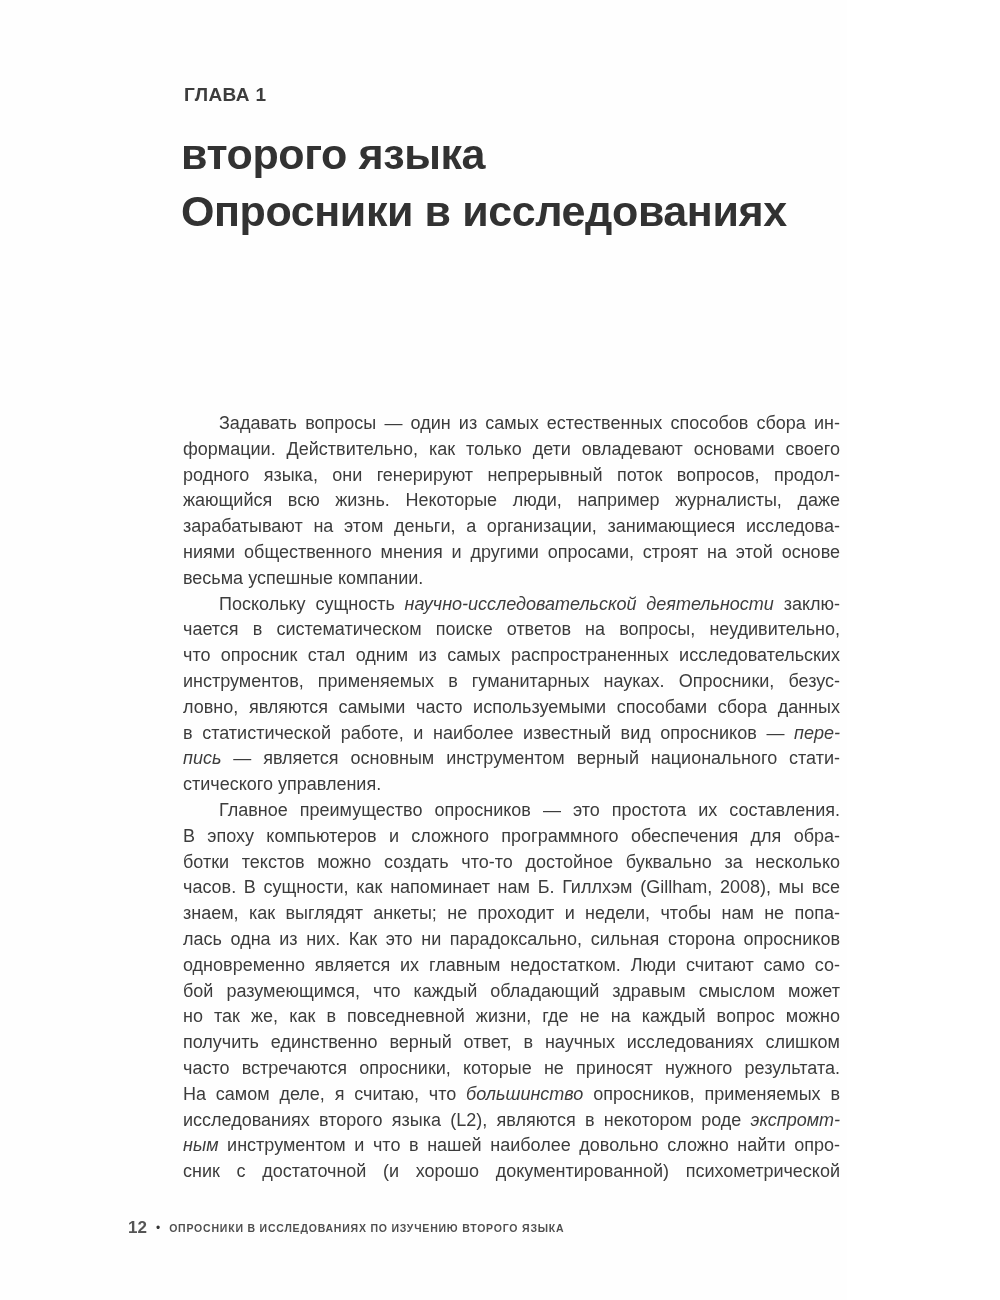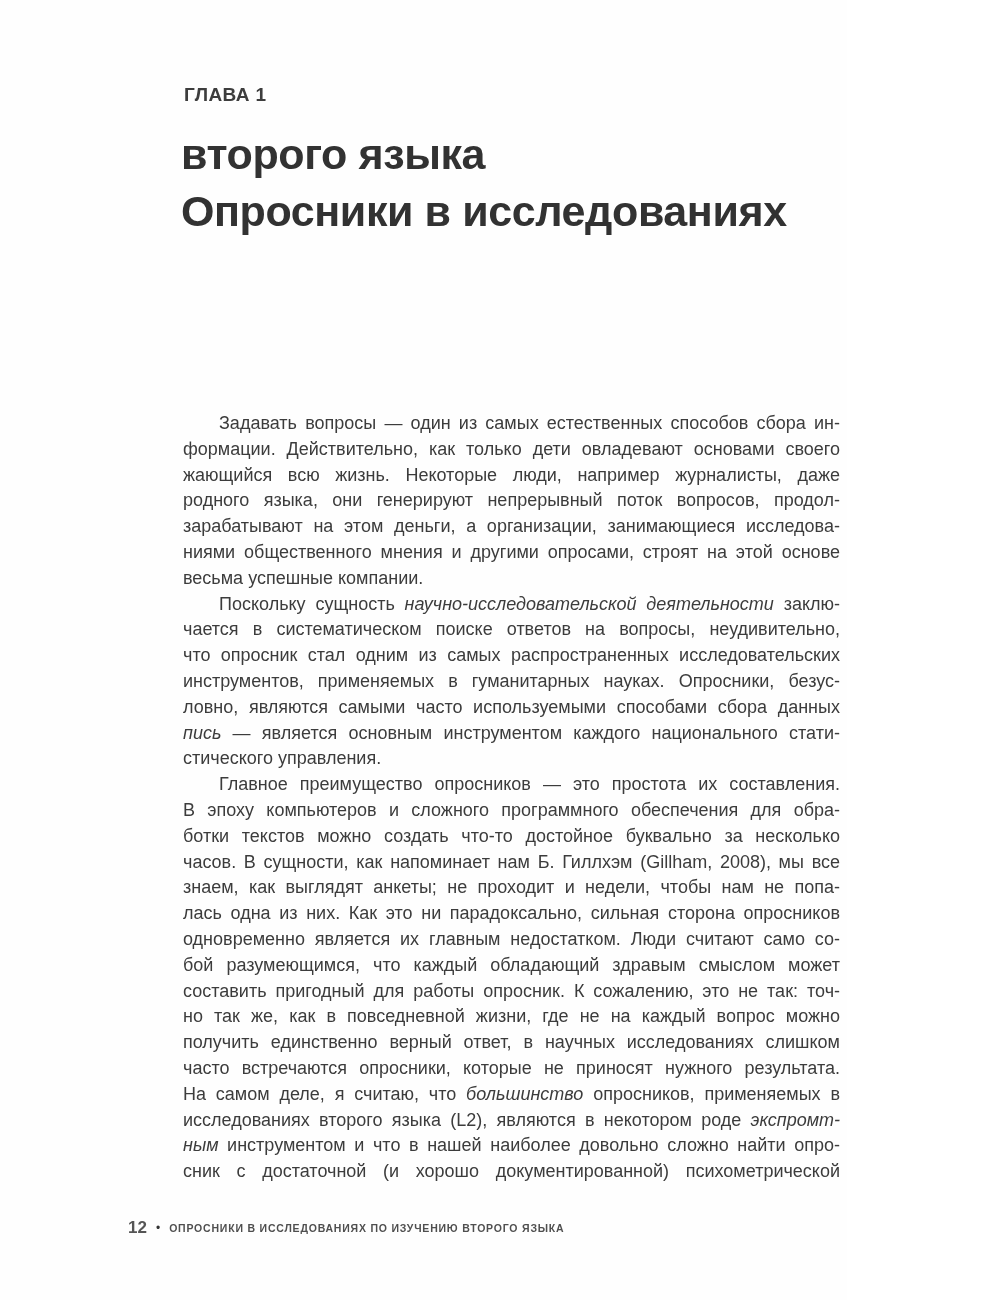--- a/index.html
+++ b/index.html
@@ -74,45 +74,45 @@
 
   <h1 class="chapter-title">
       <div>второго языка</div>
       <div>Опросники в исследованиях</div>
     </h1>
 
   <div class="body-text">
       <div class="para">
         <div class="line first"><span>Задавать вопросы — один из самых естественных способов сбора ин-</span></div>
         <div class="line"><span>формации. Действительно, как только дети овладевают основами своего</span></div>
+        <div class="line"><span>родного языка, они генерируют непрерывный поток вопросов, продол-</span></div>
         <div class="line"><span>жающийся всю жизнь. Некоторые люди, например журналисты, даже</span></div>
-        <div class="line"><span>родного языка, они генерируют непрерывный поток вопросов, продол-</span></div>
         <div class="line"><span>зарабатывают на этом деньги, а организации, занимающиеся исследова-</span></div>
         <div class="line"><span>ниями общественного мнения и другими опросами, строят на этой основе</span></div>
         <div class="line lastline"><span>весьма успешные компании.</span></div>
       </div>
       <div class="para">
         <div class="line first"><span>Поскольку сущность </span><em>научно-исследовательской деятельности</em><span> заклю-</span></div>
         <div class="line"><span>чается в систематическом поиске ответов на вопросы, неудивительно,</span></div>
         <div class="line"><span>что опросник стал одним из самых распространенных исследовательских</span></div>
         <div class="line"><span>инструментов, применяемых в гуманитарных науках. Опросники, безус-</span></div>
         <div class="line"><span>ловно, являются самыми часто используемыми способами сбора данных</span></div>
-        <div class="line"><em>пись</em><span> — является основным инструментом каждого национального стати-</span></div>
+        <div class="line"><span>в статистической работе, и наиболее известный вид опросников — </span><em>пере-</em></div>
+        <div class="line"><em>пись</em><span> — является основным инструментом верный национального стати-</span></div>
         <div class="line lastline"><span>стического управления.</span></div>
       </div>
       <div class="para">
         <div class="line first"><span>Главное преимущество опросников — это простота их составления.</span></div>
         <div class="line"><span>В эпоху компьютеров и сложного программного обеспечения для обра-</span></div>
         <div class="line"><span>ботки текстов можно создать что-то достойное буквально за несколько</span></div>
         <div class="line"><span>часов. В сущности, как напоминает нам Б. Гиллхэм (Gillham, 2008), мы все</span></div>
         <div class="line"><span>знаем, как выглядят анкеты; не проходит и недели, чтобы нам не попа-</span></div>
         <div class="line"><span>лась одна из них. Как это ни парадоксально, сильная сторона опросников</span></div>
         <div class="line"><span>одновременно является их главным недостатком. Люди считают само со-</span></div>
         <div class="line"><span>бой разумеющимся, что каждый обладающий здравым смыслом может</span></div>
-        <div class="line"><span>составить пригодный для работы опросник. К сожалению, это не так: точ-</span></div>
         <div class="line"><span>но так же, как в повседневной жизни, где не на каждый вопрос можно</span></div>
         <div class="line"><span>получить единственно верный ответ, в научных исследованиях слишком</span></div>
         <div class="line"><span>часто встречаются опросники, которые не приносят нужного результата.</span></div>
         <div class="line"><span>На самом деле, я считаю, что </span><em>большинство</em><span> опросников, применяемых в</span></div>
         <div class="line"><span>исследованиях второго языка (L2), являются в некотором роде </span><em>экспромт-</em></div>
         <div class="line"><em>ным</em><span> инструментом и что в нашей наиболее довольно сложно найти опро-</span></div>
         <div class="line"><span>сник с достаточной (и хорошо документированной) психометрической</span></div>
       </div>
     </div>
 

